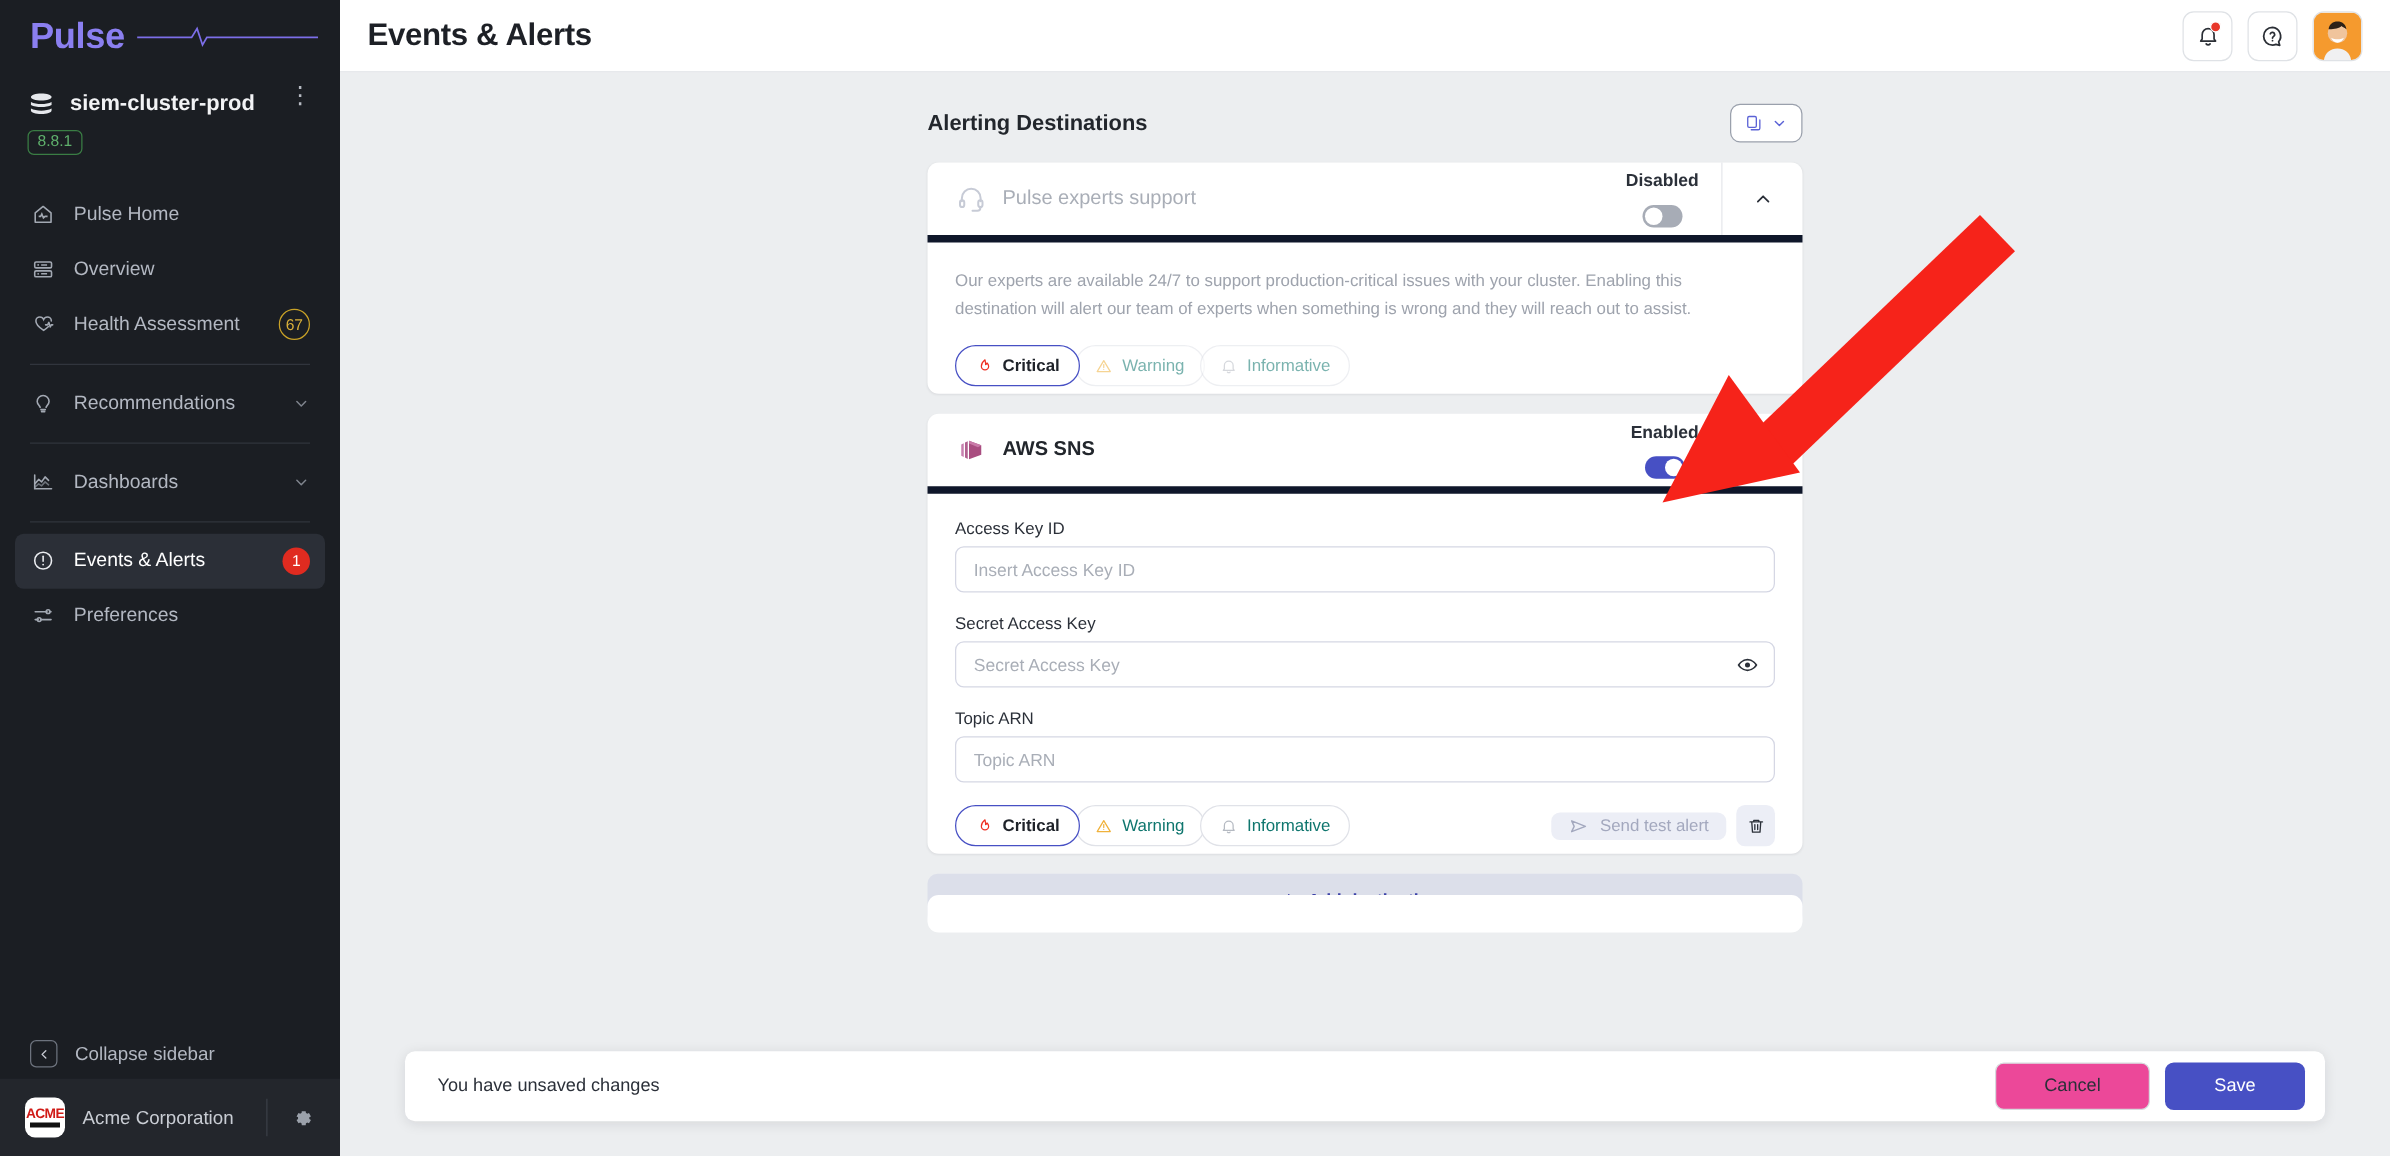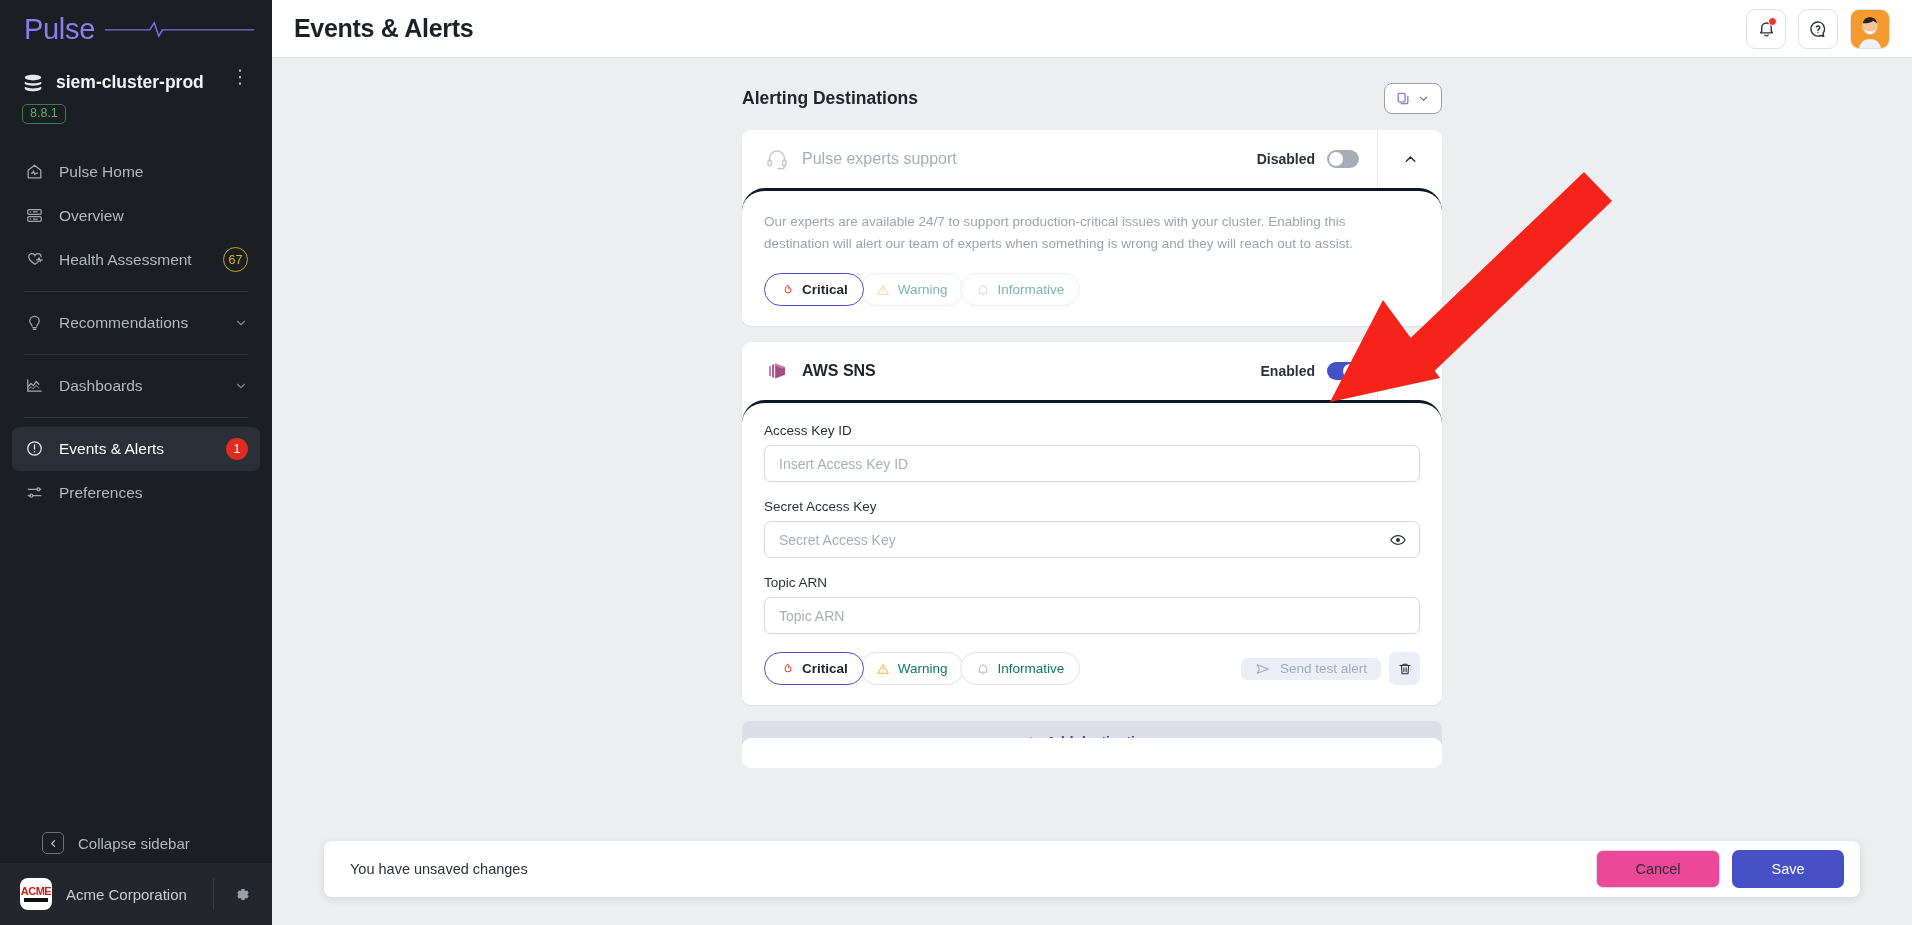--- a/index.html
+++ b/index.html
@@ -11,21 +11,21 @@
   }
   #app { position: relative; width: 1912px; height: 925px; display: flex; }
 
   
   .sidebar {
     width: 272px; height: 925px; background: #1b1e23;
     display: flex; flex-direction: column; flex: 0 0 272px;
     position: relative;
   }
   .brand { height: 58px; display: flex; align-items: center; padding: 0 0 0 24px; gap: 0; }
-  .brand-name { color: #8b7ff0; font-size: 29px; font-weight: 400; letter-spacing: -0.3px; }
+  .brand-name { color: #8b7ff0; font-size: 29px; font-weight: 700; letter-spacing: -0.3px; }
   .brand-pulse-line { flex: 1; height: 22px; margin-left: 8px; margin-right: 16px; }
 
   .cluster { padding: 14px 22px 0 22px; }
   .cluster-row { display: flex; align-items: flex-start; gap: 12px; }
   .cluster-logo { width: 22px; height: 22px; flex: 0 0 22px; }
   .cluster-name { color: #f2f3f5; font-size: 17.5px; font-weight: 700; flex: 1; }
   .cluster-dots { color: #b6bac2; font-size: 19px; line-height: 10px; letter-spacing: 0;
     width: 20px; text-align: center; cursor: pointer; }
   .version-badge {
     display: inline-block; margin-top: 10px; margin-left: 0;
@@ -51,21 +51,21 @@
     font-size: 12.5px; display: flex; align-items: center; justify-content: center;
   }
   .badge-red {
     min-width: 22px; height: 22px; border-radius: 50%;
     background: #e02b20; color: #fff; font-size: 12.5px;
     display: flex; align-items: center; justify-content: center;
   }
   .chev { width: 14px; height: 14px; opacity: .75; }
 
   .collapse-row {
-    position: absolute; left: 18px; right: 0; bottom: 62px;
+    position: absolute; left: 0; right: 0; bottom: 62px;
     display: flex; align-items: center; gap: 14px;
     padding: 0 24px; height: 40px; color: #b3b8c2; font-size: 15px; cursor: pointer;
   }
   .collapse-box {
     width: 22px; height: 22px; border: 1px solid #6d737e; border-radius: 5px;
     display: flex; align-items: center; justify-content: center; color: #c6cad2; font-size: 11px;
   }
   .org-bar {
     position: absolute; left: 0; right: 0; bottom: 0; height: 62px;
     background: #23262c; display: flex; align-items: center; padding: 0 18px 0 20px; gap: 14px;
@@ -108,34 +108,34 @@
     border: 1px solid #9aa0ac; border-radius: 8px; background: #fff; height: 31px;
     display: flex; align-items: center; gap: 6px; padding: 0 11px; cursor: pointer; color: #5b62d6;
   }
 
   .card { background: #fff; border-radius: 9px; margin-bottom: 16px; box-shadow: 0 1px 2px rgba(16,20,28,.07); }
   .card-head { display: flex; align-items: center; height: 58px; padding-left: 22px; }
   .card-icon { width: 25px; height: 25px; flex: 0 0 25px; margin-right: 13px;
     display: flex; align-items: center; justify-content: center; }
   .card-name { font-size: 16px; font-weight: 600; color: #22262c; flex: 1; }
   .card-name.muted { color: #a9aeb7; font-weight: 500; }
-  .toggle-wrap { display: flex; align-items: center; gap: 12px; padding-right: 18px; }
+  .toggle-wrap { display: flex; align-items: center; gap: 12px; padding-right: 18px; flex-direction: column; }
   .toggle-label { font-size: 14px; font-weight: 600; color: #2b3039; }
   .toggle-label.off { color: #2b3039; }
   .switch { width: 32px; height: 18px; border-radius: 10px; position: relative; cursor: pointer; }
   .switch.off { background: #a7acb6; }
   .switch.on { background: #4750c4; }
   .switch .knob { position: absolute; top: 2px; width: 14px; height: 14px; border-radius: 50%; background: #fff; }
   .switch.off .knob { left: 2px; }
   .switch.on .knob { right: 2px; }
   .collapse-btn {
     width: 65px; height: 58px; border-left: 1px solid #e6e8ec; display: flex;
     align-items: center; justify-content: center; cursor: pointer; color: #2b3039;
   }
-  .card-body { border-top: 3px solid #0f172a; padding: 20px 22px 20px 22px; border-radius: 23px; }
+  .card-body { border-top: 6px solid #0f172a; padding: 20px 22px 6px 22px; }
   .desc { font-size: 13.5px; line-height: 22px; color: #9ea3ad; max-width: 620px; }
 
   .chips { display: flex; align-items: center; gap: 0; margin-top: 18px; }
   .chip {
     display: flex; align-items: center; gap: 7px; height: 33px; padding: 0 15px;
     border-radius: 17px; border: 1px solid #e0e2e8; font-size: 13.5px;
     background: #fff; cursor: pointer; color: #b5bac2; margin-right: -4px;
   }
   .chip.sel { border-color: #4750c4; color: #1f232a; font-weight: 600; z-index: 2; }
   .chip.dim { color: #0f766e; }

